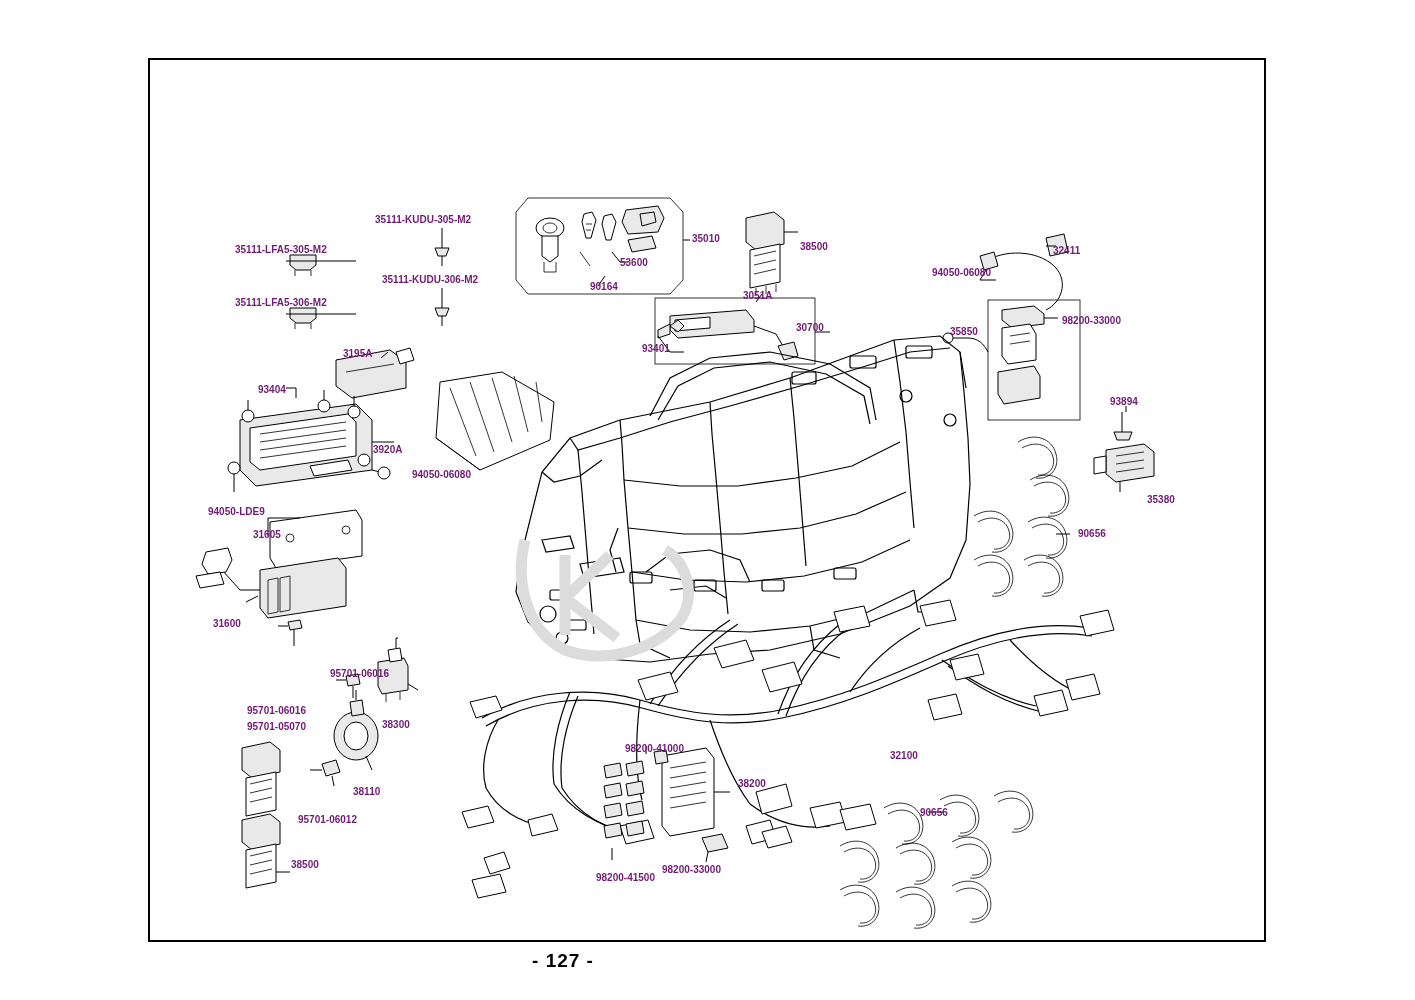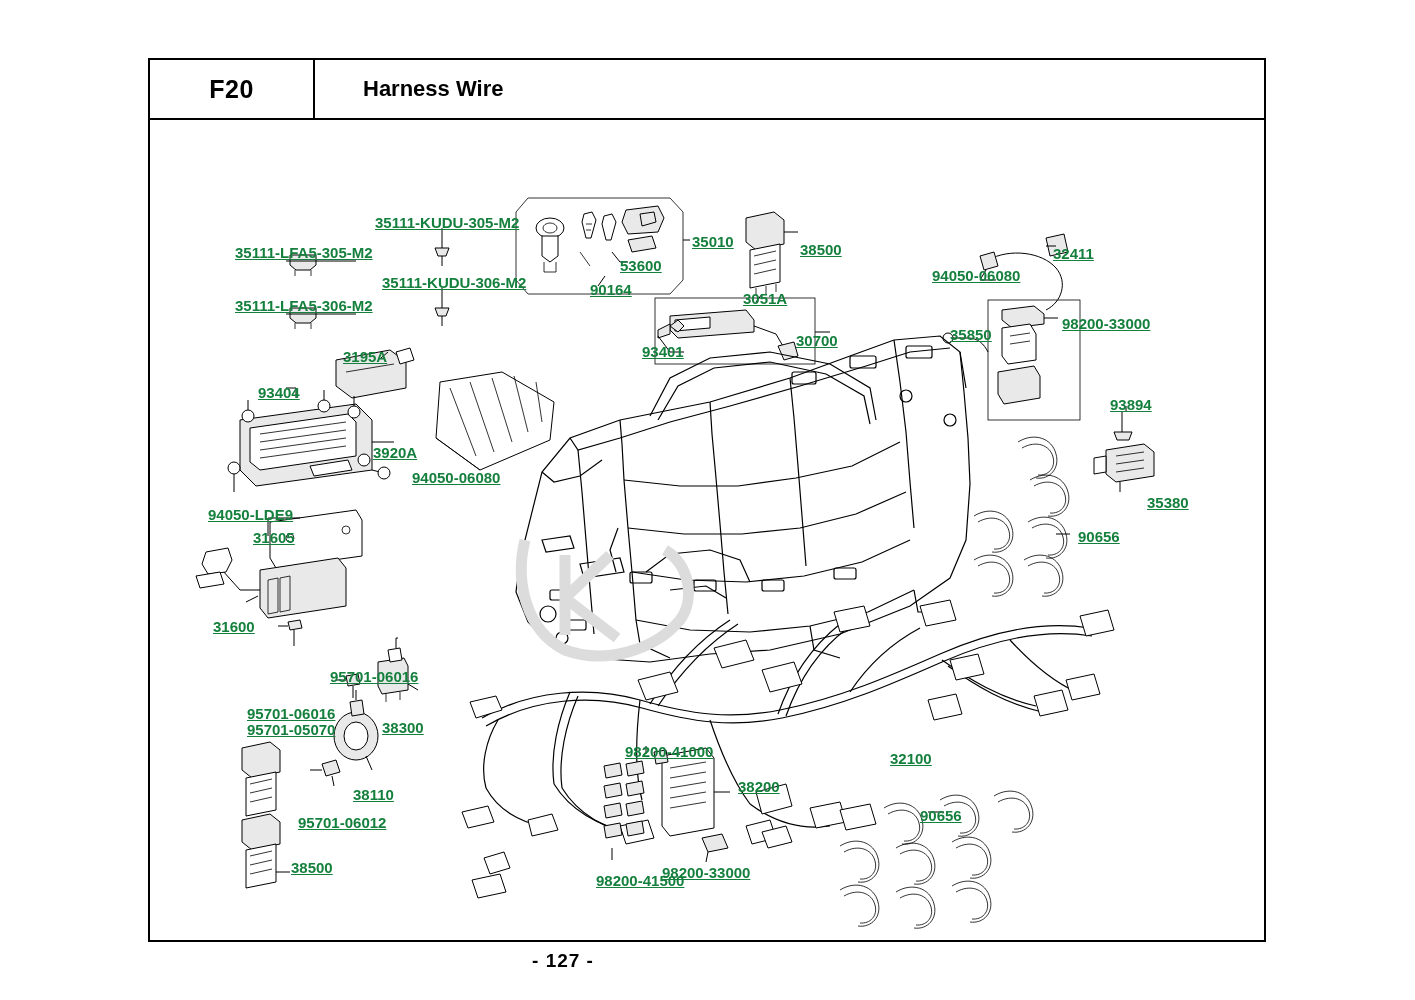--- a/index.html
+++ b/index.html
@@ -73,26 +73,25 @@
     left: 0;
     top: 950px;
     width: 1126px;
     text-align: center;
     font-size: 19px;
     font-weight: bold;
     letter-spacing: 1px;
   }
   .lbl {
     position: absolute;
-    font-size: 15px;
+    font-size: 10px;
     font-weight: bold;
     white-space: nowrap;
-    color: #15803d;
+    color: #701a75;
     line-height: 1;
-    text-decoration: underline;
   }
   .watermark {
     position: absolute;
     color: #d8d8d8;
     font-weight: bold;
     pointer-events: none;
     user-select: none;
   }
   #wm-text {
     left: 370px;
@@ -110,26 +109,20 @@
   .ln { stroke: #000; stroke-width: 1; fill: none; }
   .thin { stroke: #000; stroke-width: 0.8; fill: none; }
   .fillwhite { fill: #ffffff; stroke: #000; stroke-width: 1; }
   .fillgrey { fill: #e9e9e9; stroke: #000; stroke-width: 1; }
 </style>
 </head>
 <body>
 
 <div id="sheet">
 
-  <div id="title-bar">
-    <div id="code-cell">
-      <span>F20</span>
-    </div>
-    <div id="title-text">Harness Wire</div>
-  </div>
 
   <div id="drawing">
 
     <div class="watermark" id="wm-logo">
       <svg width="200" height="150" viewBox="0 0 200 150">
         <path d="M20 20 C10 60 20 110 60 130 C100 145 150 130 175 100 C190 80 185 45 160 30" fill="none" stroke="#dcdcdc" stroke-width="11"></path>
         <path d="M60 35 L60 115 M60 78 L105 35 M60 78 L112 118" fill="none" stroke="#dcdcdc" stroke-width="11"></path>
       </svg>
     </div>
 
@@ -479,21 +472,21 @@
     <div class="lbl" style="left:85px; top:178px;">35111-LFA5-306-M2</div>
     <div class="lbl" style="left:542px; top:114px;">35010</div>
     <div class="lbl" style="left:470px; top:138px;">53600</div>
     <div class="lbl" style="left:440px; top:162px;">90164</div>
     <div class="lbl" style="left:650px; top:122px;">38500</div>
     <div class="lbl" style="left:593px; top:171px;">3051A</div>
     <div class="lbl" style="left:865px; top:126px;margin-left:38px;">32411</div>
     <div class="lbl" style="left:782px; top:148px;">94050-06080</div>
     <div class="lbl" style="left:912px; top:196px;">98200-33000</div>
     <div class="lbl" style="left:800px; top:207px;">35850</div>
-    <div class="lbl" style="left:646px; top:213px;">30700</div>
+    <div class="lbl" style="left:646px; top:203px;">30700</div>
     <div class="lbl" style="left:492px; top:224px;">93401</div>
     <div class="lbl" style="left:193px; top:229px;">3195A</div>
     <div class="lbl" style="left:108px; top:265px;">93404</div>
     <div class="lbl" style="left:960px; top:277px;">93894</div>
     <div class="lbl" style="left:223px; top:325px;">3920A</div>
     <div class="lbl" style="left:997px; top:375px;">35380</div>
     <div class="lbl" style="left:262px; top:350px;">94050-06080</div>
     <div class="lbl" style="left:58px; top:387px;">94050-LDE9</div>
     <div class="lbl" style="left:928px; top:409px;">90656</div>
     <div class="lbl" style="left:103px; top:410px;">31605</div>

